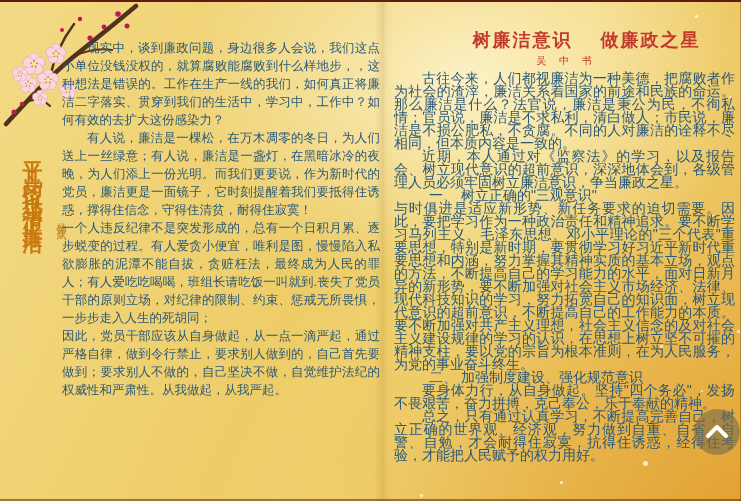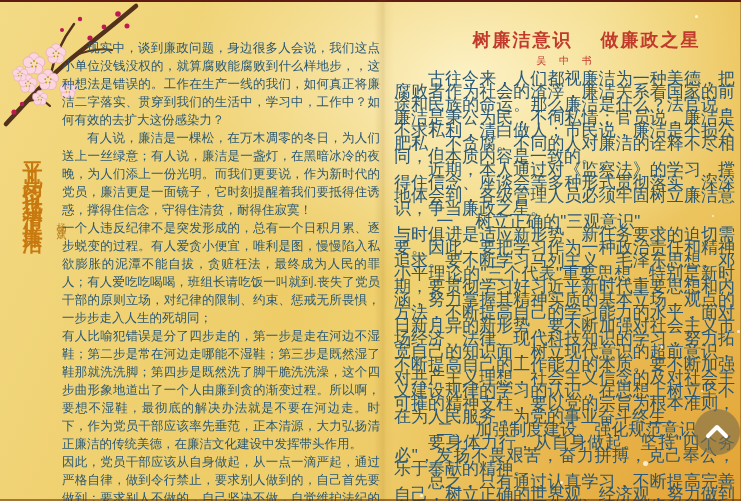--- a/index.html
+++ b/index.html
@@ -47,21 +47,21 @@
   .r-title .t1{margin-right:28px;}
   .r-author{
     position:absolute;top:54px;left:392px;width:349px;text-align:center;
     font-size:10px;letter-spacing:5px;color:var(--right-title,#c23a2b);
   }
   .right-body{
     position:absolute;top:72px;left:394px;width:341px;
     font-size:11px;line-height:13px;text-align:justify;
     color:var(--body-text,#2b5876);
   }
-  .right-body p,.right-body h3{margin:0;font-size:17px;font-weight:normal;}
+  .right-body p,.right-body h3{margin:0;font-size:14px;font-weight:normal;}
   .right-body h3{text-indent:2.5em;}
 
   
   .back-top{
     position:absolute;left:694px;top:409px;width:46px;height:46px;border-radius:50%;
     background:rgba(125,110,72,.62);cursor:pointer;display:flex;align-items:center;justify-content:center;
   }
   .sp{position:absolute;border-radius:50%;background:rgba(255,255,255,.75);}
 </style>
 </head>
@@ -115,33 +115,32 @@
 
 <div class="gutter"></div>
 
 <div class="v-title">平凡岗位也须清正廉洁</div>
 <div class="v-author">杨守斌</div>
 
 <div class="left-body">
   <p class="indent">现实中，谈到廉政问题，身边很多人会说，我们这点小单位没钱没权的，就算腐败能腐败到什么样地步，，这种想法是错误的。工作在生产一线的我们，如何真正将廉洁二字落实、贯穿到我们的生活中，学习中，工作中？如何有效的去扩大这份感染力？</p>
   <p class="indent">有人说，廉洁是一棵松，在万木凋零的冬日，为人们送上一丝绿意；有人说，廉洁是一盏灯，在黑暗冰冷的夜晚，为人们添上一份光明。而我们更要说，作为新时代的党员，廉洁更是一面镜子，它时刻提醒着我们要抵得住诱惑，撑得住信念，守得住清贫，耐得住寂寞！</p>
   <p>一个人违反纪律不是突发形成的，总有一个日积月累、逐步蜕变的过程。有人爱贪小便宜，唯利是图，慢慢陷入私欲膨胀的泥潭不能自拔，贪赃枉法，最终成为人民的罪人；有人爱吃吃喝喝，班组长请吃饭一叫就到.丧失了党员干部的原则立场，对纪律的限制、约束、惩戒无所畏惧，一步步走入人生的死胡同；</p>
-  <p>有人比喻犯错误是分了四步走的，第一步是走在河边不湿鞋；第二步是常在河边走哪能不湿鞋；第三步是既然湿了鞋那就洗洗脚；第四步是既然洗了脚干脆洗洗澡，这个四步曲形象地道出了一个人由廉到贪的渐变过程。所以啊，要想不湿鞋，最彻底的解决办法就是不要在河边走。时下，作为党员干部应该率先垂范，正本清源，大力弘扬清正廉洁的传统美德，在廉洁文化建设中发挥带头作用。</p>
   <p>因此，党员干部应该从自身做起，从一点一滴严起，通过严格自律，做到令行禁止，要求别人做到的，自己首先要做到；要求别人不做的，自己坚决不做，自觉维护法纪的权威性和严肃性。从我做起，从我严起。</p>
 
 </div>
 
 <div class="r-title">
   <span class="t1">树廉洁意识</span><span>做廉政之星</span>
 </div>
 <div class="r-author">吴 中 书</div>
 
 <div class="right-body">
   <p class="indent">古往今来，人们都视廉洁为一种美德，把腐败者作为社会的渣滓，廉洁关系着国家的前途和民族的命运。那么廉洁是什么？法官说，廉洁是秉公为民，不徇私情；官员说，廉洁是不求私利，清白做人；市民说，廉洁是不损公肥私，不贪腐。不同的人对廉洁的诠释不尽相同，但本质内容是一致的。</p>
-  <p class="indent">近期，本人通过对《监察法》的学习，撑得住信念、座谈会等多种形式贯彻落实，深深地体会到，各级管理人员必须牢固树立廉洁意识，争当廉政之星。</p>
+  <p class="indent">近期，本人通过对《监察法》的学习，以及报告会、树立现代意识的超前意识，深深地体会到，各级管理人员必须牢固树立廉洁意识，争当廉政之星。</p>
   <h3>一、  树立正确的"三观意识"</h3>
   <p>与时俱进是适应新形势、新任务要求的迫切需要。因此，要把学习作为一种政治责任和精神追求。要不断学习马列主义、毛泽东思想、邓小平理论的"三个代表"重要思想，特别是新时期，要贯彻学习好习近平新时代重要思想和内涵，努力掌握其精神实质的基本立场，观点的方法，不断提高自己的学习能力的水平，面对日新月异的新形势，要不断加强对社会主义市场经济、法律、现代科技知识的学习，努力拓宽自己的知识面，树立现代意识的超前意识，不断提高自己的工作能力的本质。要不断加强对共产主义理想，社会主义信念的及对社会主义建设规律的学习的认识，在思想上树立坚不可摧的精神支柱，要以党的宗旨为根本准则，在为人民服务，为党的事业奋斗终生。</p>
   <h3>二、  加强制度建设、强化规范意识</h3>
   <p class="indent">要身体力行，从自身做起。坚持"四个务必"，发扬不畏艰苦，奋力拼搏，克己奉公，乐于奉献的精神。</p>
   <p class="indent">总之，只有通过认真学习，不断提高完善自己，树立正确的世界观、经济观，努力做到自重、自省、自警、自勉，才会耐得住寂寞，抗得住诱惑，经得住考验，才能把人民赋予的权力用好。</p>
 </div>
 
 <div class="sp" style="left:695px;top:15px;width:3px;height:3px;"></div>
 <div class="sp" style="left:729px;top:96px;width:2px;height:2px;"></div>
 <div class="sp" style="left:712px;top:215px;width:2px;height:2px;"></div>

